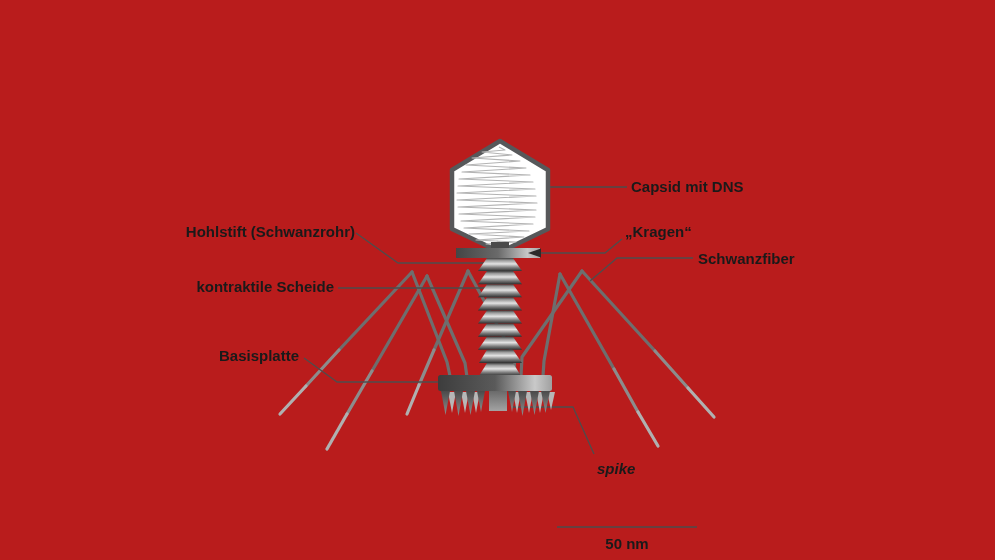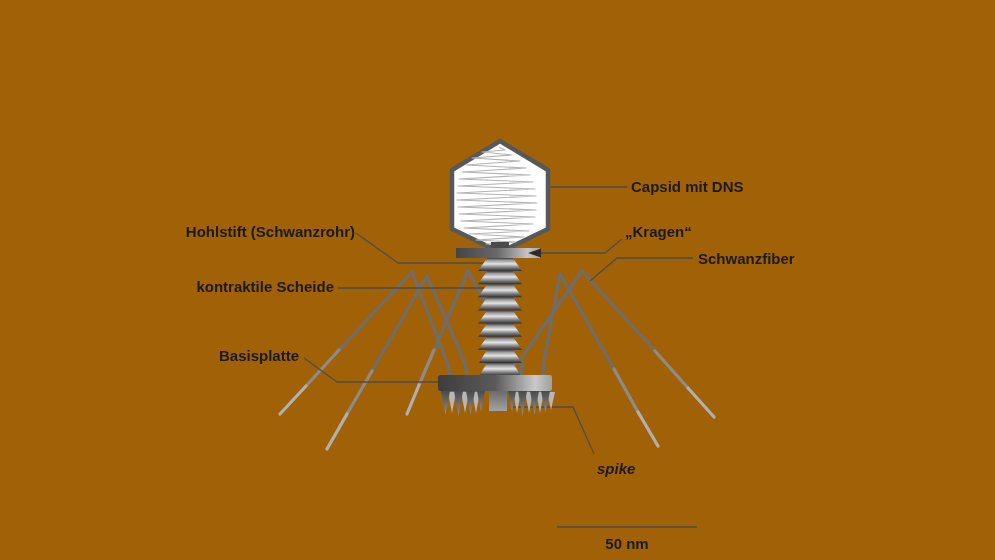--- a/index.html
+++ b/index.html
@@ -1,20 +1,20 @@
 <!DOCTYPE html>
 <html><head>
 <meta charset="utf-8">
 <style>
   html, body { margin: 0; padding: 0; background: #ffffff; }
   .stage {
     position: relative;
     width: 995px;
     height: 560px;
-    background: #a16207;
+    background: #b91c1c;
     overflow: hidden;
     font-family: "Liberation Sans", sans-serif;
   }
   svg text {
     font-family: "Liberation Sans", "DejaVu Sans", sans-serif;
     font-weight: bold;
     font-size: 15px;
     fill: #1a1a1a;
   }
   svg text.italic { font-style: italic; }

